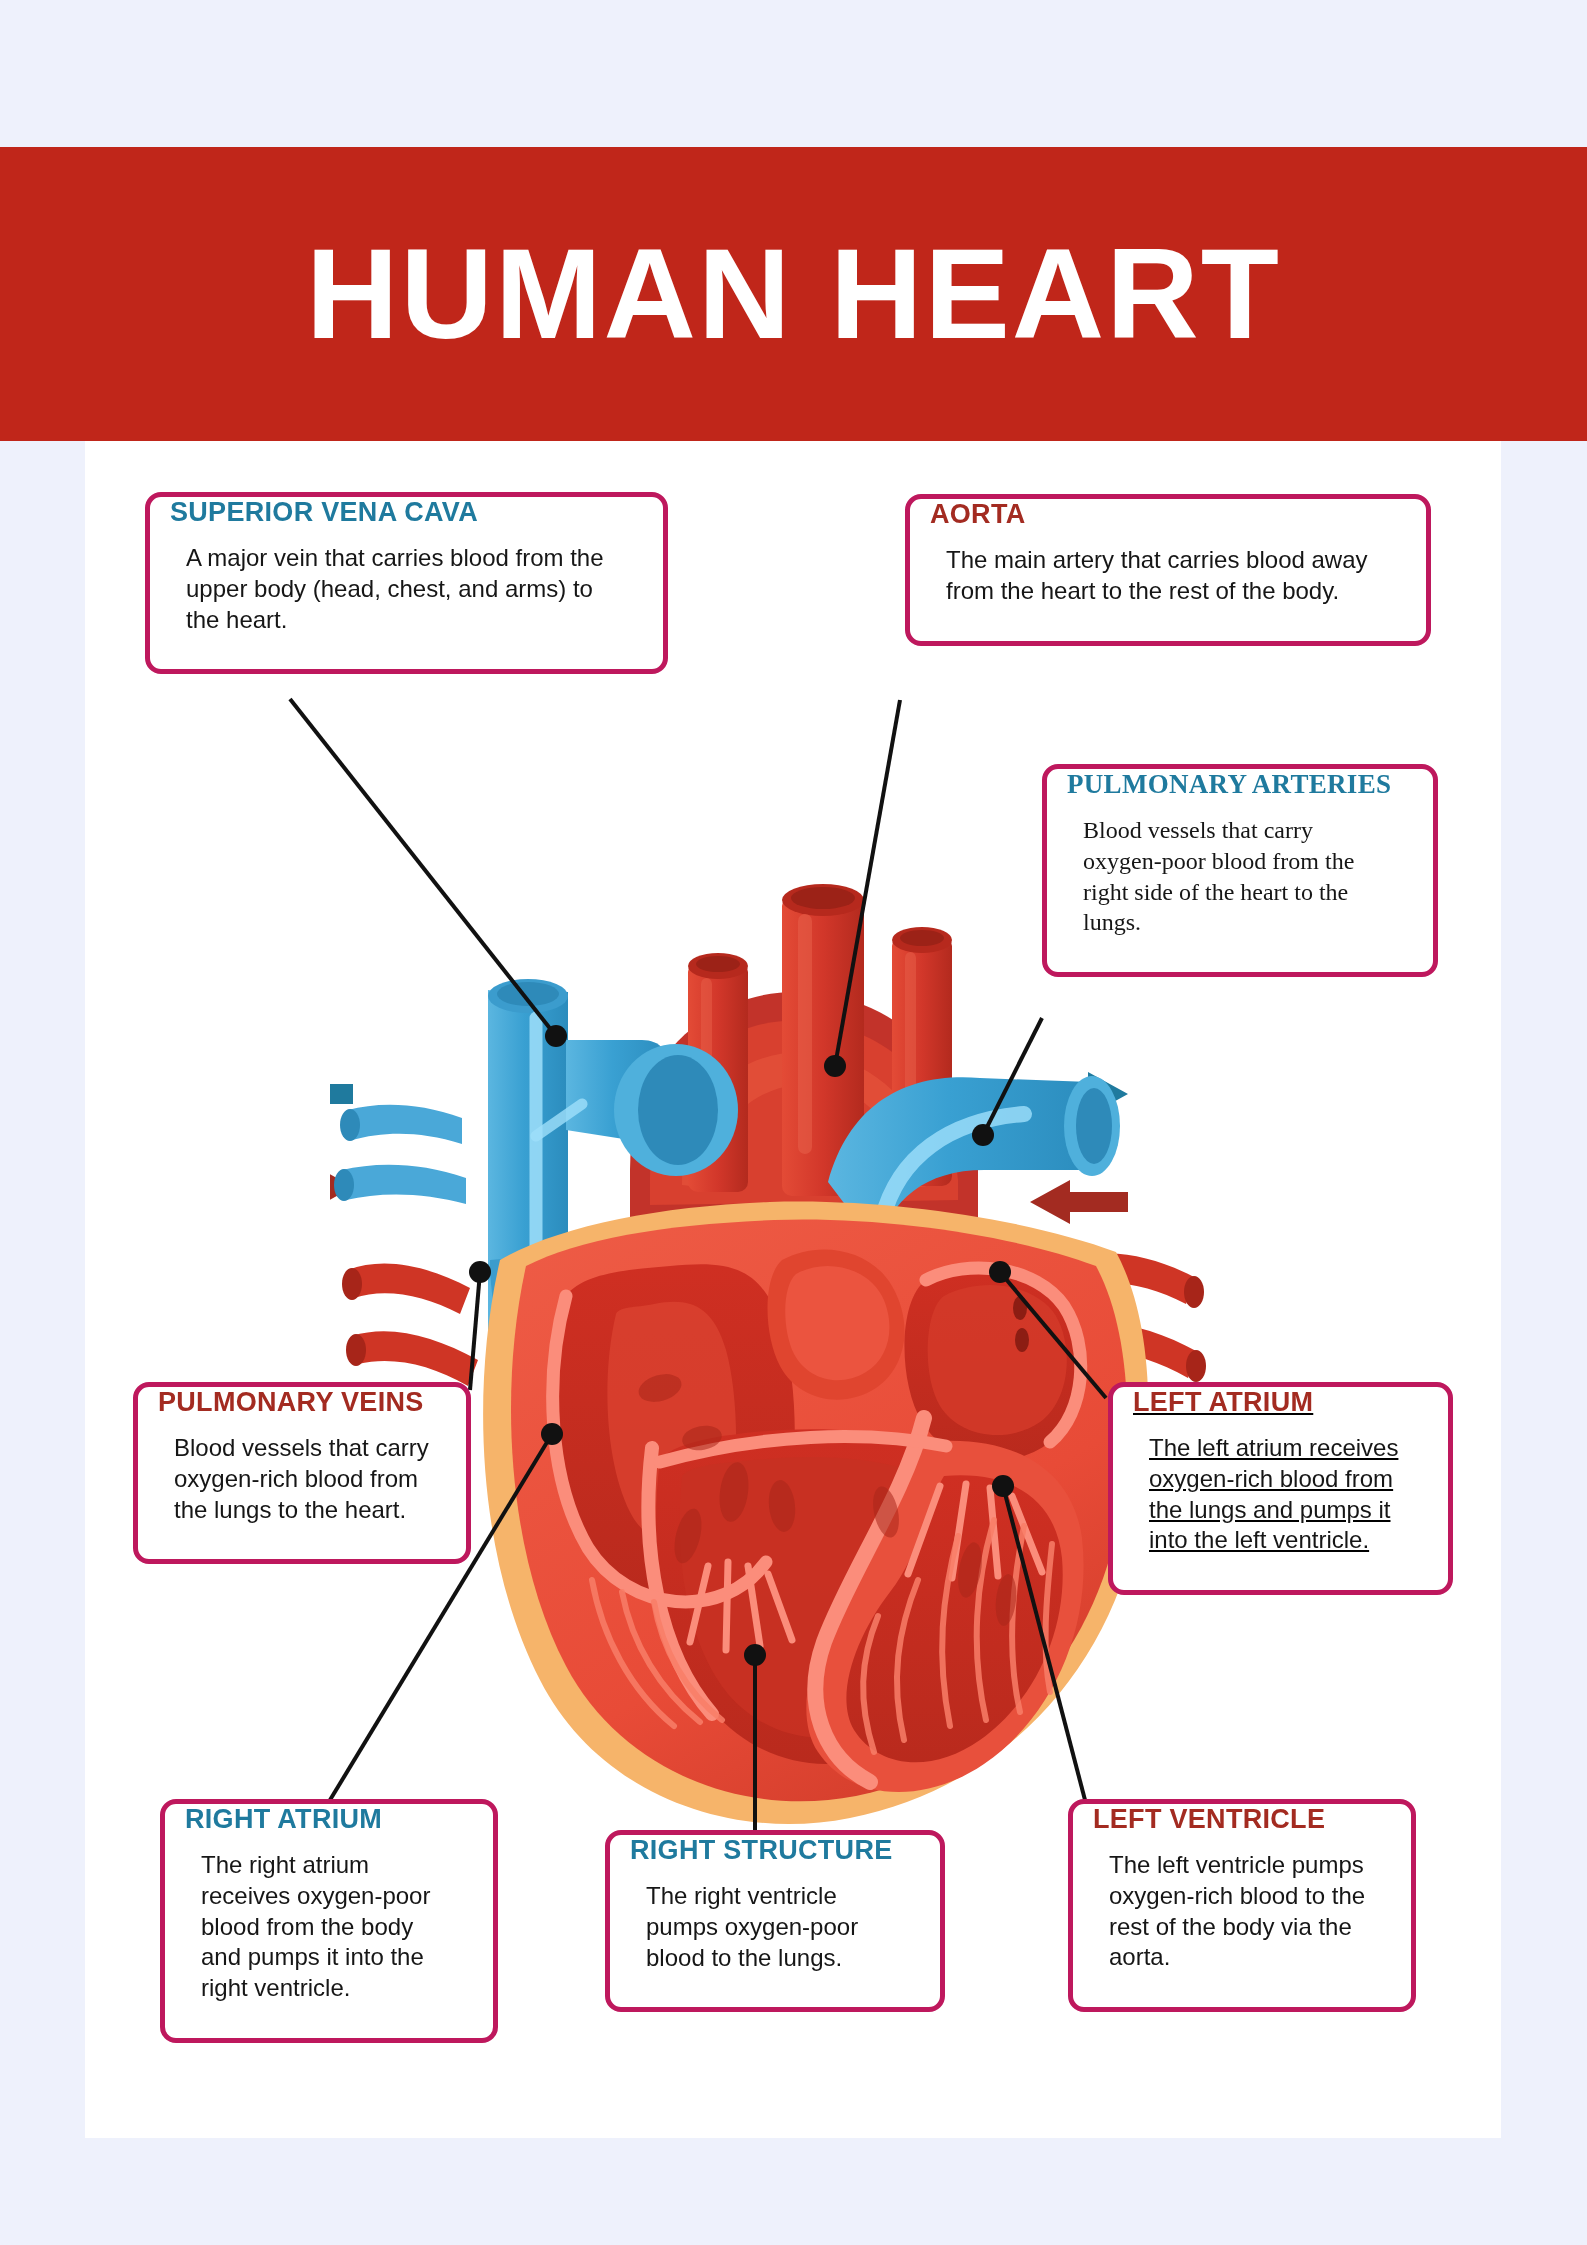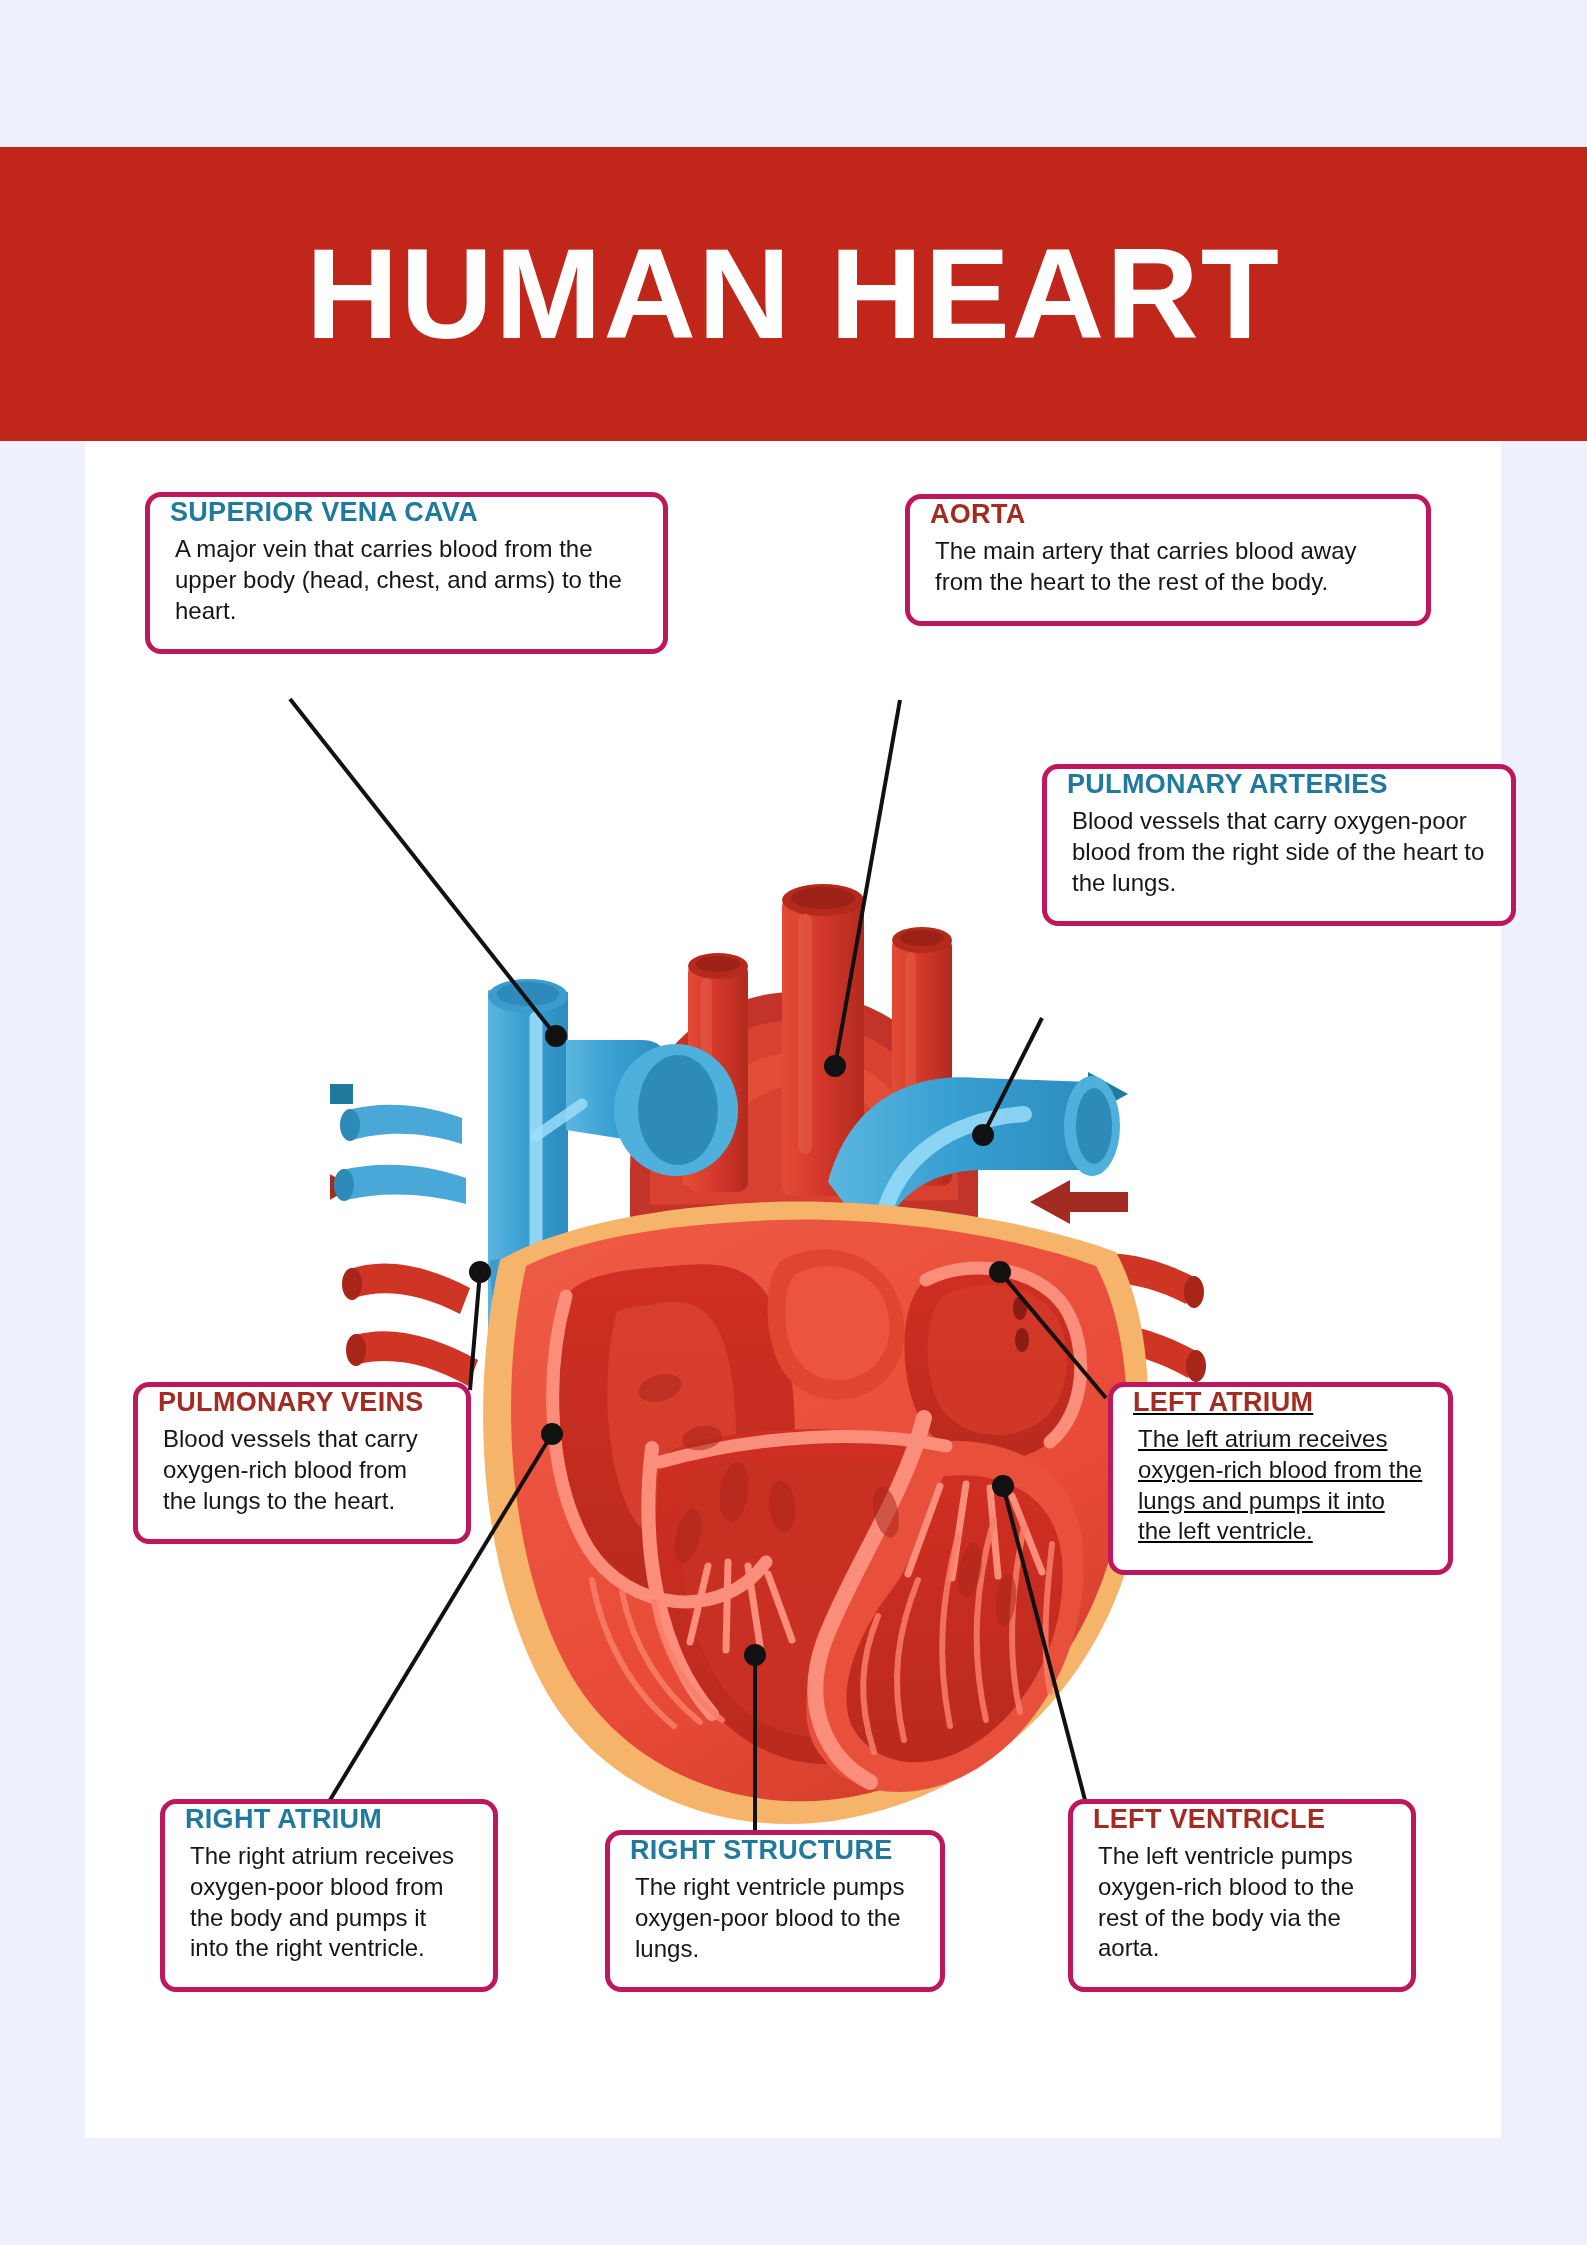--- a/index.html
+++ b/index.html
@@ -77,30 +77,30 @@
     font-size: 27px;
     font-weight: bold;
     letter-spacing: 0.3px;
     line-height: 1.12;
     margin: 0 0 7px 0;
   }
   .callout-body {
     font-size: 24px;
     color: #161616;
     line-height: 1.28;
-    margin: 5px;
+    margin: 16px;
     font-weight: normal;
   }
   .t-blue  { color: #1f7a9e; }
   .t-red   { color: #a32b21; }
 
   
   #box-svc { left: 145px;  top: 492px;  width: 523px; }
   #box-aorta { left: 905px; top: 494px; width: 526px; }
-  #box-pa  { left: 1042px; top: 764px;  width: 474px; }
+  #box-pa  { left: 1042px; top: 764px;  width: 396px; font-family: Liberation Serif, serif; }
   #box-pv  { left: 133px;  top: 1382px; width: 338px; }
   #box-la  { left: 1108px; top: 1382px; width: 345px; text-decoration: underline; }
   #box-ra  { left: 160px;  top: 1799px; width: 338px; }
   #box-rv  { left: 605px;  top: 1830px; width: 340px; }
   #box-lv  { left: 1068px; top: 1799px; width: 348px; }
 
   
   .leaders {
     position: absolute;
     left: 0; top: 0;

